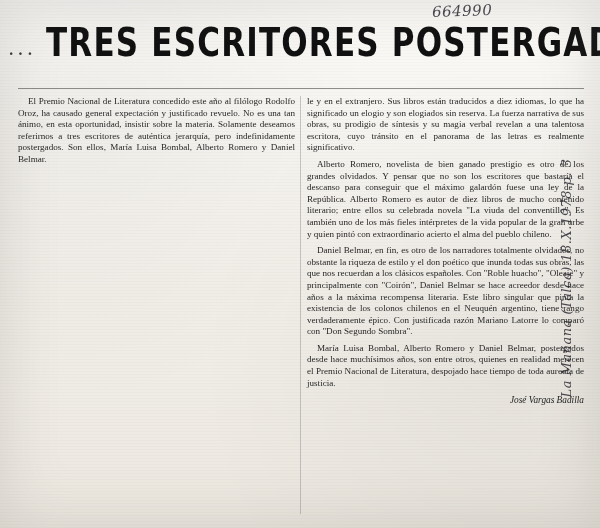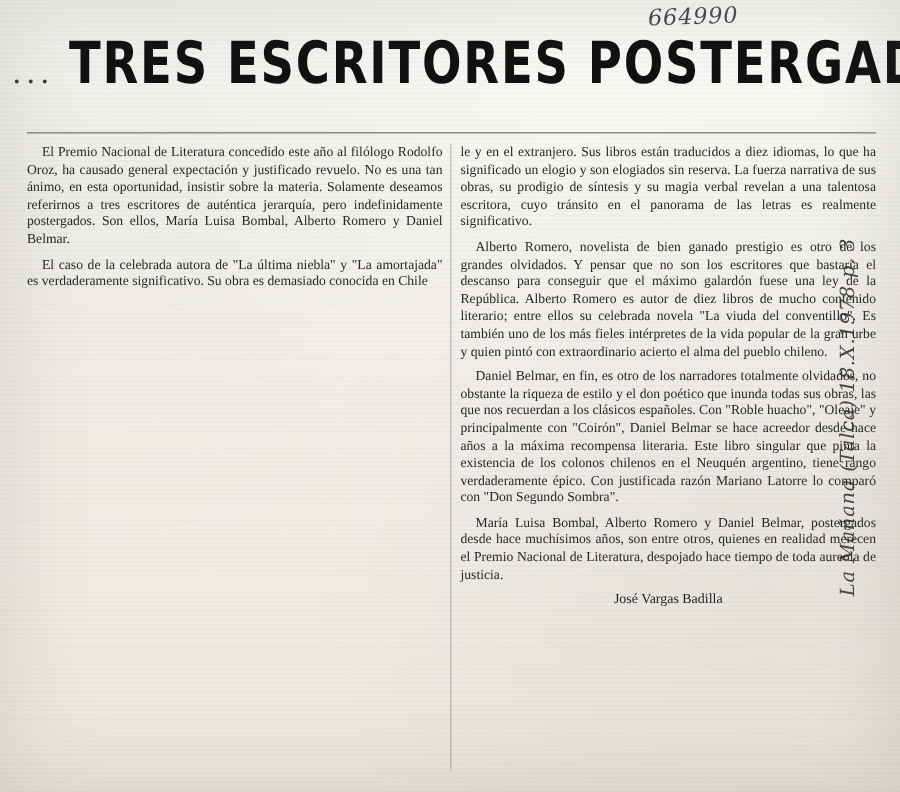--- a/index.html
+++ b/index.html
@@ -117,21 +117,22 @@
     -webkit-font-smoothing: none;
   }
   .col p {
     margin: 0 0 5px 0;
     text-indent: 10px;
   }
   .col p.noindent { text-indent: 0; }
 
   .byline {
     margin-top: 6px;
-    text-align: center;
+    text-align: right;
+    font-style: italic;
     font-size: 9.3px;
     color: #222;
   }
 
   
   .grain {
     position: absolute;
     inset: 0;
     pointer-events: none;
     background-image:
@@ -157,21 +158,20 @@
 
   <div class="headline">TRES ESCRITORES POSTERGADOS</div>
 
   <div class="rule"></div>
   <div class="rule-mid"></div>
 
   <div class="columns">
 
     <div class="col">
       <p>El Premio Nacional de Literatura concedido este año al filólogo Rodolfo Oroz, ha causado general expectación y justificado revuelo. No es una tan ánimo, en esta oportunidad, insistir sobre la materia. Solamente deseamos referirnos a tres escritores de auténtica jerarquía, pero indefinidamente postergados. Son ellos, María Luisa Bombal, Alberto Romero y Daniel Belmar.</p>
-      <p>El caso de la celebrada autora de "La última niebla" y "La amortajada" es verdaderamente significativo. Su obra es demasiado conocida en Chile</p>
     </div>
 
     <div class="col">
       <p class="noindent">le y en el extranjero. Sus libros están traducidos a diez idiomas, lo que ha significado un elogio y son elogiados sin reserva. La fuerza narrativa de sus obras, su prodigio de síntesis y su magia verbal revelan a una talentosa escritora, cuyo tránsito en el panorama de las letras es realmente significativo.</p>
       <p>Alberto Romero, novelista de bien ganado prestigio es otro de los grandes olvidados. Y pensar que no son los escritores que bastaría el descanso para conseguir que el máximo galardón fuese una ley de la República. Alberto Romero es autor de diez libros de mucho contenido literario; entre ellos su celebrada novela "La viuda del conventillo". Es también uno de los más fieles intérpretes de la vida popular de la gran urbe y quien pintó con extraordinario acierto el alma del pueblo chileno.</p>
       <p>Daniel Belmar, en fin, es otro de los narradores totalmente olvidados, no obstante la riqueza de estilo y el don poético que inunda todas sus obras, las que nos recuerdan a los clásicos españoles. Con "Roble huacho", "Oleaje" y principalmente con "Coirón", Daniel Belmar se hace acreedor desde hace años a la máxima recompensa literaria. Este libro singular que pinta la existencia de los colonos chilenos en el Neuquén argentino, tiene rango verdaderamente épico. Con justificada razón Mariano Latorre lo comparó con "Don Segundo Sombra".</p>
       <p>María Luisa Bombal, Alberto Romero y Daniel Belmar, postergados desde hace muchísimos años, son entre otros, quienes en realidad merecen el Premio Nacional de Literatura, despojado hace tiempo de toda aureola de justicia.</p>
       <div class="byline">José Vargas Badilla</div>
     </div>
 

